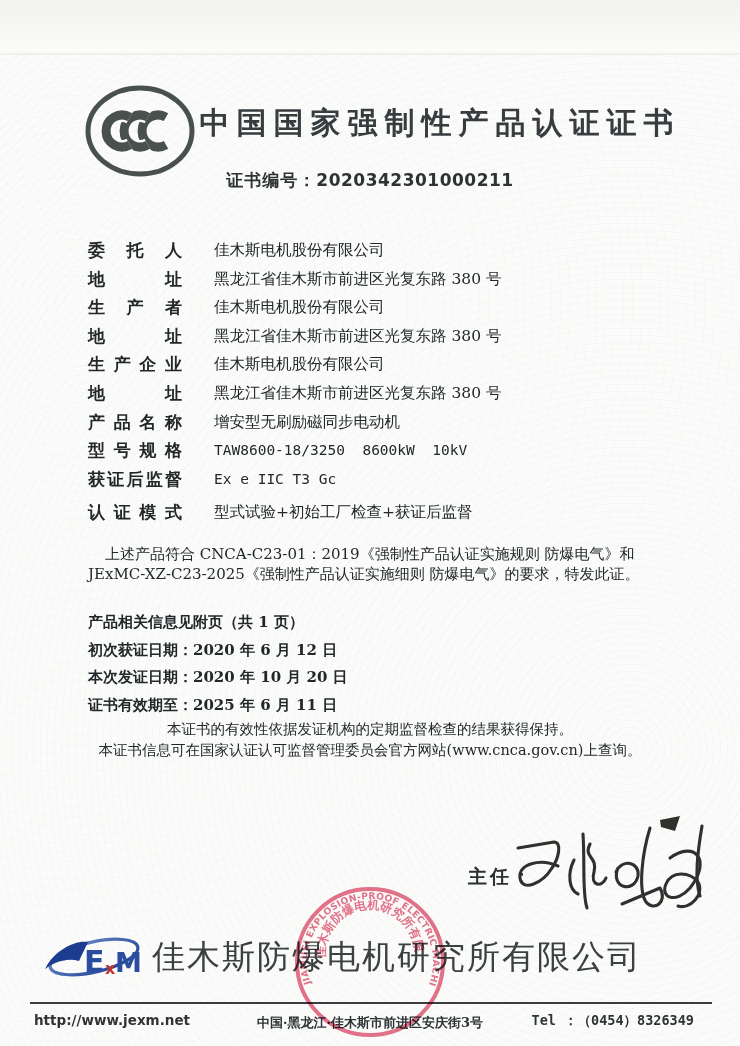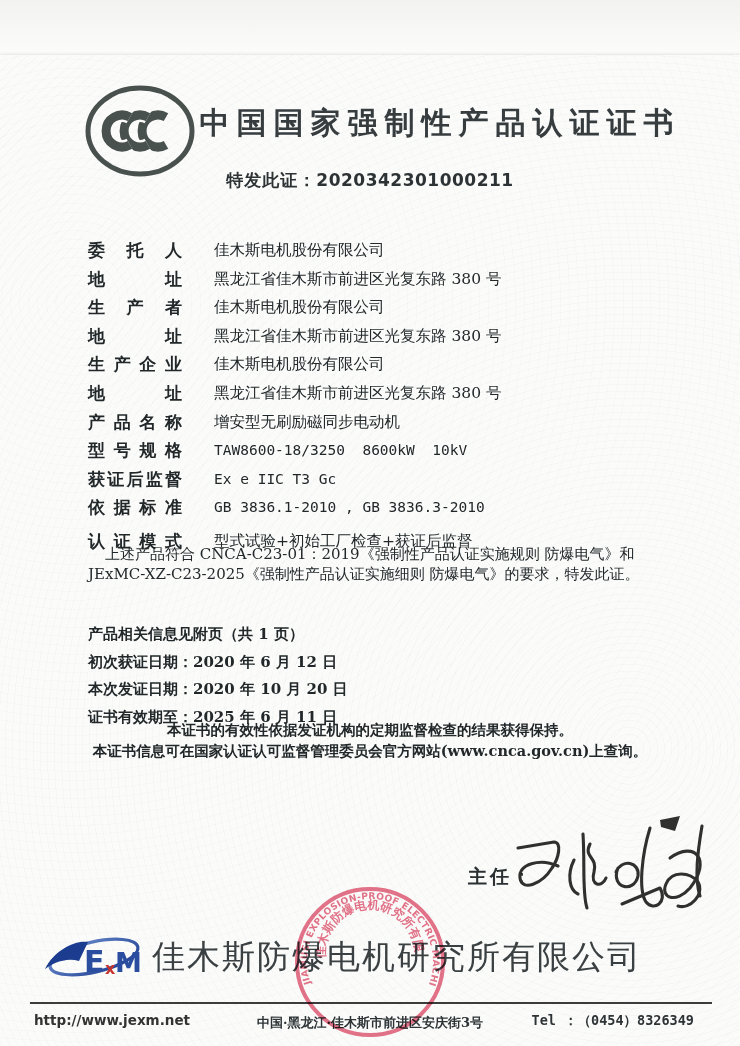--- a/index.html
+++ b/index.html
@@ -31,24 +31,24 @@
   .flabel{width:94px;flex:none;font-size:17px;font-weight:700;color:#22282a;
     text-align:justify;text-align-last:justify;line-height:24px;}
   .fvalue{margin-left:32px;font-size:15.5px;line-height:25px;color:#22282a;
     white-space:pre-wrap;font-weight:500;}
   .fvalue.latin{font-family:"DejaVu Sans Mono","Liberation Mono",monospace;font-size:14.5px;}
   .mode-gap{height:5px;}
   
   .statement{left:88px;right:44px;top:545px;font-size:15px;line-height:19.5px;
     color:#22282a;font-weight:500;}
   .statement .l1{text-indent:17px;}
-  .info{left:88px;top:610px;font-size:15px;color:#22282a;font-weight:600;margin-top:12px;}
+  .info{left:88px;top:610px;font-size:15px;color:#22282a;font-weight:600;}
   .info div{height:27.6px;line-height:24px;}
   .notes{left:0;right:0;top:719px;text-align:center;font-size:14.5px;line-height:21px;
-    color:#22282a;font-weight:700;}
+    color:#22282a;font-weight:400;}
   
   .sign-label{left:468px;top:864px;font-size:19px;font-weight:700;color:#2b3133;letter-spacing:3px;}
   .sign-svg{left:512px;top:812px;width:210px;height:112px;}
   
   .seal{left:292px;top:878px;width:156px;height:168px;opacity:.82;mix-blend-mode:multiply;z-index:6;}
   
   .jexm{left:42px;top:927px;width:102px;height:62px;}
   .company{left:152px;top:935px;font-family:"DejaVu Sans","Liberation Sans",sans-serif;
     font-size:33px;font-weight:500;letter-spacing:2px;color:#3b4143;z-index:2;}
   
@@ -73,21 +73,21 @@
       <path d="M 64,60.9 A 16,16 0 1 1 64,33.1" stroke="#fbfbfa" stroke-width="14"></path>
       <path d="M 64,60.9 A 16,16 0 1 1 64,33.1" stroke="#49514f" stroke-width="9"></path>
       <path d="M 46,60.9 A 16,16 0 1 1 46,33.1" stroke="#fbfbfa" stroke-width="14"></path>
       <path d="M 46,60.9 A 16,16 0 1 1 46,33.1" stroke="#49514f" stroke-width="9"></path>
     </g>
   </svg>
 
   <div class="abs title">中国国家强制性产品认证证书</div>
 
   <div class="abs certline">
-    <span>特发此证：</span><span class="num">2020342301000211</span>
+    <span>证书编号：</span><span class="num">2020342301000211</span>
   </div>
 
   <div class="abs fields">
     <div class="frow">
       <span class="flabel">委托人</span>
       <span class="fvalue">佳木斯电机股份有限公司</span>
     </div>
     <div class="frow">
       <span class="flabel">地址</span>
       <span class="fvalue">黑龙江省佳木斯市前进区光复东路 380 号</span>
@@ -112,24 +112,20 @@
       <span class="flabel">产品名称</span>
       <span class="fvalue">增安型无刷励磁同步电动机</span>
     </div>
     <div class="frow">
       <span class="flabel">型号规格</span>
       <span class="fvalue latin">TAW8600-18/3250  8600kW  10kV</span>
     </div>
     <div class="frow">
       <span class="flabel">获证后监督</span>
       <span class="fvalue latin">Ex e IIC T3 Gc</span>
-    </div>
-    <div class="frow">
-      <span class="flabel">依据标准</span>
-      <span class="fvalue latin">GB 3836.1-2010 , GB 3836.3-2010</span>
     </div>
     <div class="mode-gap"></div>
     <div class="frow">
       <span class="flabel">认证模式</span>
       <span class="fvalue">型式试验+初始工厂检查+获证后监督</span>
     </div>
   </div>
 
   <div class="abs statement">
     <div class="l1">上述产品符合 CNCA-C23-01：2019《强制性产品认证实施规则 防爆电气》和</div>

